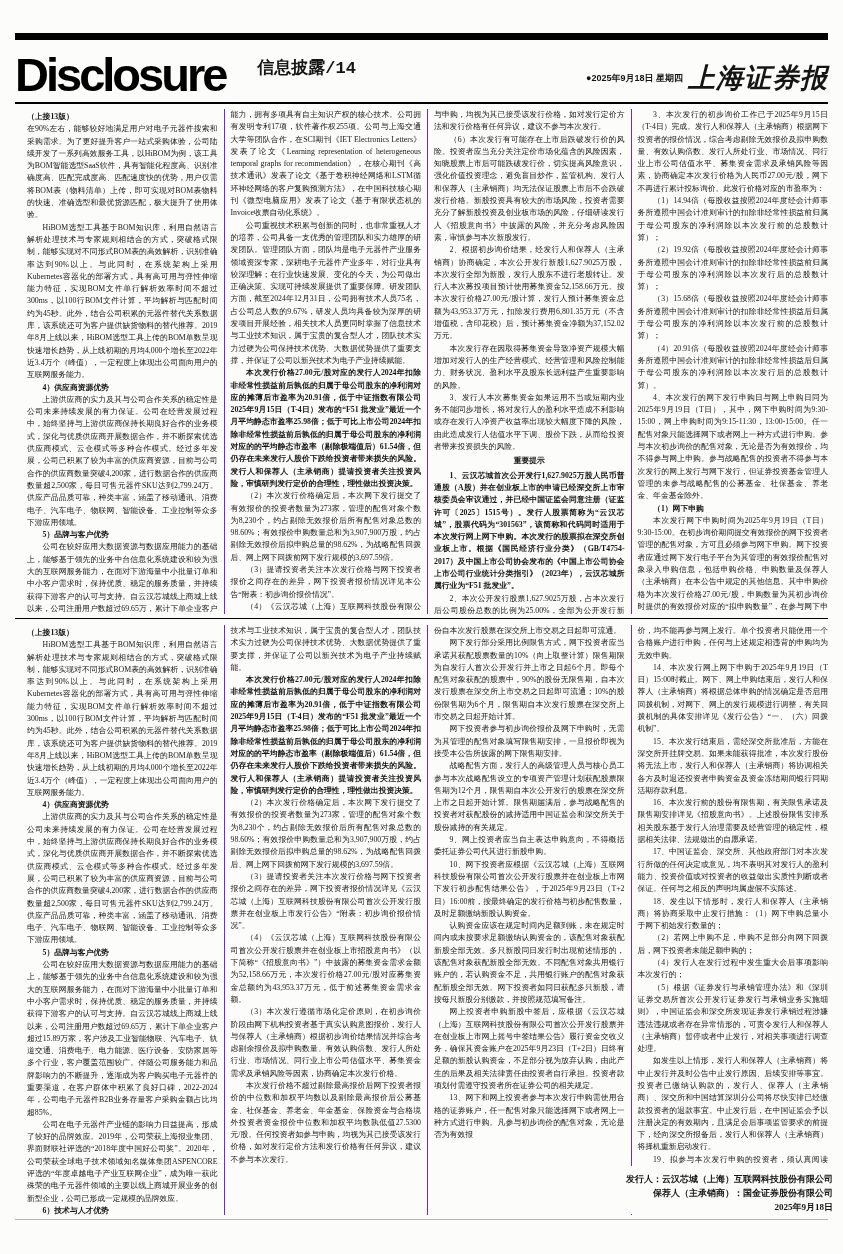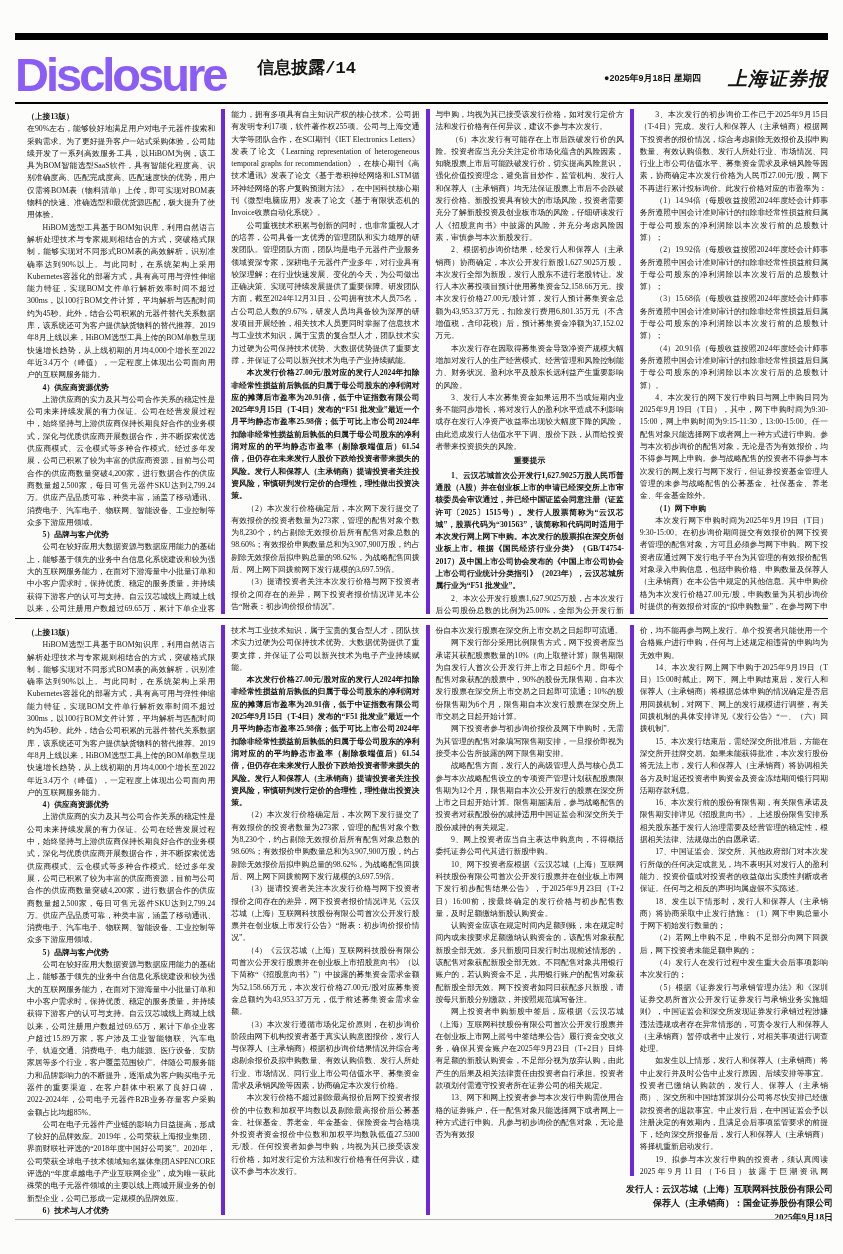--- a/index.html
+++ b/index.html
@@ -3,43 +3,43 @@
 <meta charset="utf-8">
 <style>
   html,body{margin:0;padding:0;background:#d9d9d9;}
   .page{position:relative;width:843px;height:1254px;margin:0 auto;background:#fcfcfb;
         font-family:"Liberation Serif",serif;color:#151515;overflow:hidden;}
   .top-bar{position:absolute;left:15px;right:15px;top:33px;height:7px;background:#000;}
   .masthead{position:absolute;left:15px;right:15px;top:44px;height:56px;
             display:flex;justify-content:space-between;align-items:flex-end;}
   .mast-left{display:flex;align-items:flex-start;}
   .disclosure{font-family:"Liberation Sans",sans-serif;font-weight:bold;font-size:47px;
-              line-height:50px;color:#8b5cf6;letter-spacing:-3px;}
+              line-height:50px;color:#000000;letter-spacing:-3px;}
   .section-title{font-size:17px;font-weight:bold;margin:6px 0 0 32px;white-space:nowrap;
                  font-family:Liberation Mono, monospace;}
-  .mast-right{display:flex;align-items:center;gap:27px;padding-bottom:8px;justify-content:space-between;}
+  .mast-right{display:flex;align-items:center;gap:5px;padding-bottom:8px;justify-content:space-between;}
   .date{font-size:9px;font-weight:bold;font-family:"Liberation Sans",sans-serif;}
-  .paper{font-family:"DejaVu Serif",serif;font-size:19px;font-weight:bold;font-style:italic;
+  .paper{font-family:"DejaVu Serif",serif;font-size:27px;font-weight:bold;font-style:italic;
          letter-spacing:1px;line-height:28px;}
   .header-rule{position:absolute;left:15px;right:15px;top:102px;height:2px;background:#000;}
   .article{position:absolute;left:15px;right:15px;display:flex;margin-left:12px;}
   .article-top{top:109px;height:505px;}
   .mid-rule{position:absolute;left:15px;right:15px;top:618px;height:1px;background:#000;}
   .article-bottom{top:625px;height:590px;}
   .bottom-rule{position:absolute;left:15px;right:15px;top:1219px;height:1px;background:#b5b5b5;}
   .col{flex:1 1 0;padding:0 6px;overflow:hidden;}
   .col:first-child{padding-left:0;}
   .col:last-child{padding-right:0;}
-  .col + .col{border-left:4px solid #6d28d9;}
+  .col + .col{border-left:1px solid #6d28d9;}
   .para{margin:0;font-size:7.8px;line-height:12.3px;text-align:justify;}
   .s-norm,.s-bold,.s-head{text-indent:2em;}
   .s-cont{font-weight:bold;padding-top:2px;}
   .s-head,.s-bold,.s-center{font-weight:bold;}
   .s-center{text-align:center;text-indent:0;padding:2px 0;}
-  .sig-block{position:absolute;right:10px;bottom:30px;background:#fcfcfb;
+  .sig-block{position:absolute;right:10px;bottom:40px;background:#fcfcfb;
              padding:6px 0 0 10px;text-align:right;}
   .sig-line{margin:0;font-size:9px;line-height:14px;font-weight:bold;}
 </style>
 </head>
 <body>
 
 <div class="page">
   <div class="top-bar"></div>
 
   <div class="masthead">

